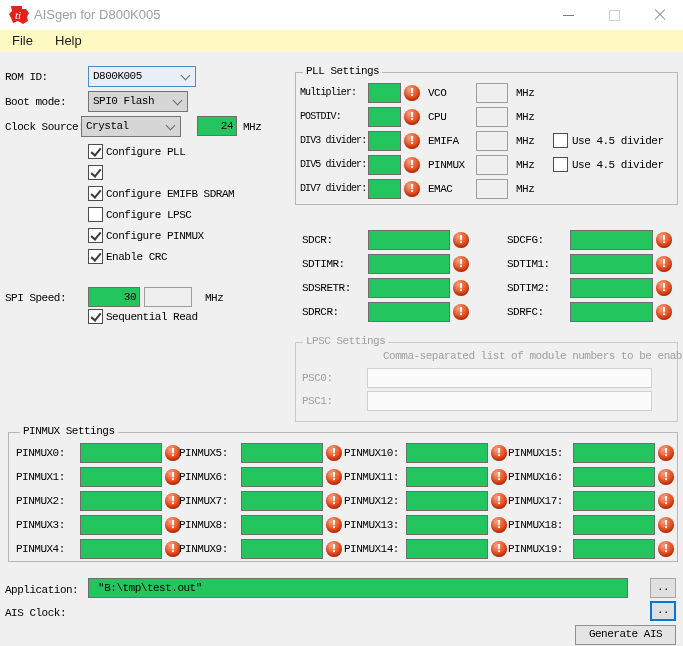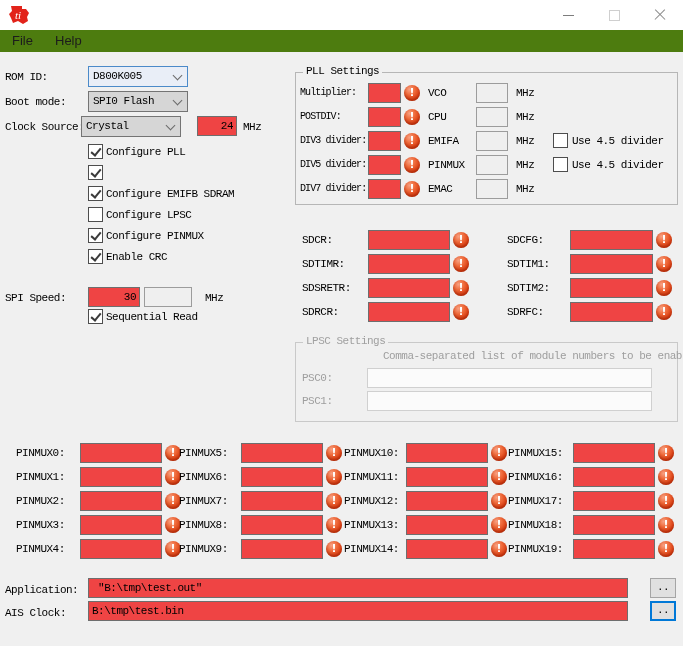--- a/index.html
+++ b/index.html
@@ -10,27 +10,27 @@
   #title-text{position:absolute;left:34px;top:7px;font:13px "Liberation Sans",sans-serif;color:#9f9f9f;}
   .wc{position:absolute;top:0;width:46px;height:30px;display:flex;align-items:center;justify-content:center;}
   #wc-min{left:545px;} #wc-max{left:591px;} #wc-close{left:637px;}
   .min-glyph{width:11px;height:1px;background:#7d7d7d;}
   .max-glyph{width:9px;height:9px;border:1px solid #cfcfcf;}
   .x-glyph{position:relative;width:12px;height:12px;}
   .x-glyph::before,.x-glyph::after{content:"";position:absolute;left:-1px;top:5px;width:14px;height:1.4px;background:#8a8a8a;}
   .x-glyph::before{transform:rotate(45deg);} .x-glyph::after{transform:rotate(-45deg);}
   #logo{position:absolute;left:8px;top:5px;}
   
-  #menubar{position:absolute;left:0;top:30px;width:683px;height:22px;background:#4d7c0f;text-align:center;}
+  #menubar{position:absolute;left:0;top:30px;width:683px;height:22px;background:#fef9c3;text-align:center;}
   .menu-item{position:absolute;top:2px;height:18px;padding:0 5px;font:13px "Liberation Sans",sans-serif;color:#1c1c1c;line-height:18px;}
   
   .lbl{position:absolute;font-size:11px;letter-spacing:-0.5px;line-height:14px;color:#000;white-space:pre;}
   .lbl.tight{font-size:10px;letter-spacing:-0.9px;}
   .lbl.gray{color:#9e9e9e;}
-  .inp{position:absolute;height:20px;background:#ef4444;border:1px solid #6e6e6e;box-sizing:border-box;
+  .inp{position:absolute;height:20px;background:#22c55e;border:1px solid #6e6e6e;box-sizing:border-box;
        font:11px "Liberation Mono","DejaVu Sans Mono",monospace;letter-spacing:-0.5px;padding:0 3px;color:#000;outline:none;}
   .inp.num{text-align:right;}
   .dis{position:absolute;height:20px;background:#efefef;border:1px solid #9c9c9c;box-sizing:border-box;}
   .ldis{position:absolute;height:20px;background:#fbfbfb;border:1px solid #d0d0d0;box-sizing:border-box;}
   .combo{position:absolute;height:21px;background:#d6d6d6;border:1px solid #747474;box-sizing:border-box;
          font-size:11px;letter-spacing:-0.5px;line-height:19px;padding-left:4px;color:#000;}
   .combo.focused{background:#e9eef7;border:1px solid #4b8ac9;}
   .chev{position:absolute;right:6px;top:5px;width:6px;height:6px;border:solid #6b6b6b;border-width:0 0 1.6px 1.6px;transform:rotate(-45deg);}
   .cb{position:absolute;width:13px;height:13px;background:#fff;border:1px solid #4d4d4d;box-sizing:content-box;}
   .cb.checked::after{content:"";position:absolute;left:4px;top:1px;width:4px;height:8px;border:solid #3a3a3a;border-width:0 2px 2px 0;transform:rotate(40deg);}
@@ -52,38 +52,39 @@
 
 <div id="window">
 
   <div id="titlebar">
     <span id="logo">
       <svg width="22" height="20" viewBox="0 0 22 20">
         <path d="M3 1 L14 1 L14 4 L18 4 L21 8 L19 12 L20 16 L15 19 L10 16 L5 18 L3 13 L1 9 L4 6 Z" fill="#e2231a"></path>
         <text x="7" y="14" font-size="11" fill="#ffffff" font-family="serif" font-style="italic">ti</text>
       </svg>
     </span>
+    <span id="title-text">AISgen for D800K005</span>
     <div class="wc" id="wc-min">
         <span class="min-glyph"></span>
       </div>
     <div class="wc" id="wc-max">
         <span class="max-glyph"></span>
       </div>
     <div class="wc" id="wc-close">
         <span class="x-glyph"></span>
       </div>
   </div>
 
   <div id="menubar">
     <span class="menu-item" style="left:7px">File</span>
     <span class="menu-item" style="left:50px">Help</span>
   </div>
 
   <span class="lbl" style="left:5px;top:70px">ROM ID:</span>
-  <div class="combo focused" style="left:88px;top:66px;width:100px">
+  <div class="combo focused" style="left:88px;top:66px;width:108px">
     <span>D800K005</span>
     <span class="chev"></span>
   </div>
 
   <span class="lbl" style="left:5px;top:95px">Boot mode:</span>
   <div class="combo" style="left:88px;top:91px;width:100px">
     <span>SPI0 Flash</span>
     <span class="chev"></span>
   </div>
 
@@ -184,20 +185,23 @@
 
   <div class="grp disabled" style="left:295px;top:342px;width:381px;height:78px">
     <span class="gt gray">LPSC Settings</span>
   </div>
   <span class="lbl gray" style="left:383px;top:349px">Comma-separated list of module numbers to be enab</span>
   <span class="lbl gray" style="left:302px;top:371px">PSC0:</span>
   <span class="ldis" style="left:367px;top:368px;width:285px"></span>
   <span class="lbl gray" style="left:302px;top:394px">PSC1:</span>
   <span class="ldis" style="left:367px;top:391px;width:285px"></span>
 
+  <div class="grp" style="left:8px;top:432px;width:668px;height:128px">
+    <span class="gt" style="left:11px">PINMUX Settings</span>
+  </div>
 
   <span class="lbl" style="left:16px;top:446px">PINMUX0:</span>
     <input class="inp" style="left: 80px; top: 443px; width: 82px;">
     <span class="err" style="left:165px;top:445px"></span>
   <span class="lbl" style="left:16px;top:470px">PINMUX1:</span>
     <input class="inp" style="left: 80px; top: 467px; width: 82px;">
     <span class="err" style="left:165px;top:469px"></span>
   <span class="lbl" style="left:16px;top:494px">PINMUX2:</span>
     <input class="inp" style="left: 80px; top: 491px; width: 82px;">
     <span class="err" style="left:165px;top:493px"></span>
@@ -254,17 +258,17 @@
     <span class="err" style="left:658px;top:517px"></span>
   <span class="lbl" style="left:508px;top:542px">PINMUX19:</span>
     <input class="inp" style="left: 573px; top: 539px; width: 82px;">
     <span class="err" style="left:658px;top:541px"></span>
 
   <span class="lbl" style="left:5px;top:583px">Application:</span>
   <input class="inp" style="left: 88px; top: 578px; width: 540px;" value=" &quot;B:\tmp\test.out&quot;">
   <span class="btn" style="left:650px;top:578px;width:26px;height:20px;background:#e0e0e0;border-color:#a5a5a5">..</span>
 
   <span class="lbl" style="left:5px;top:606px">AIS Clock:</span>
-  <input class="inp" style="left: 88px; top: 601px; width: 540px;" value="B:\tmp\test.bin">
   <span class="btn focused" style="left:650px;top:601px;width:26px;height:20px;background:#e0e0e0">..</span>
 
+  <span class="btn" style="left:575px;top:625px;width:101px;height:20px">Generate AIS</span>
 
 </div>
 
 </body></html>

